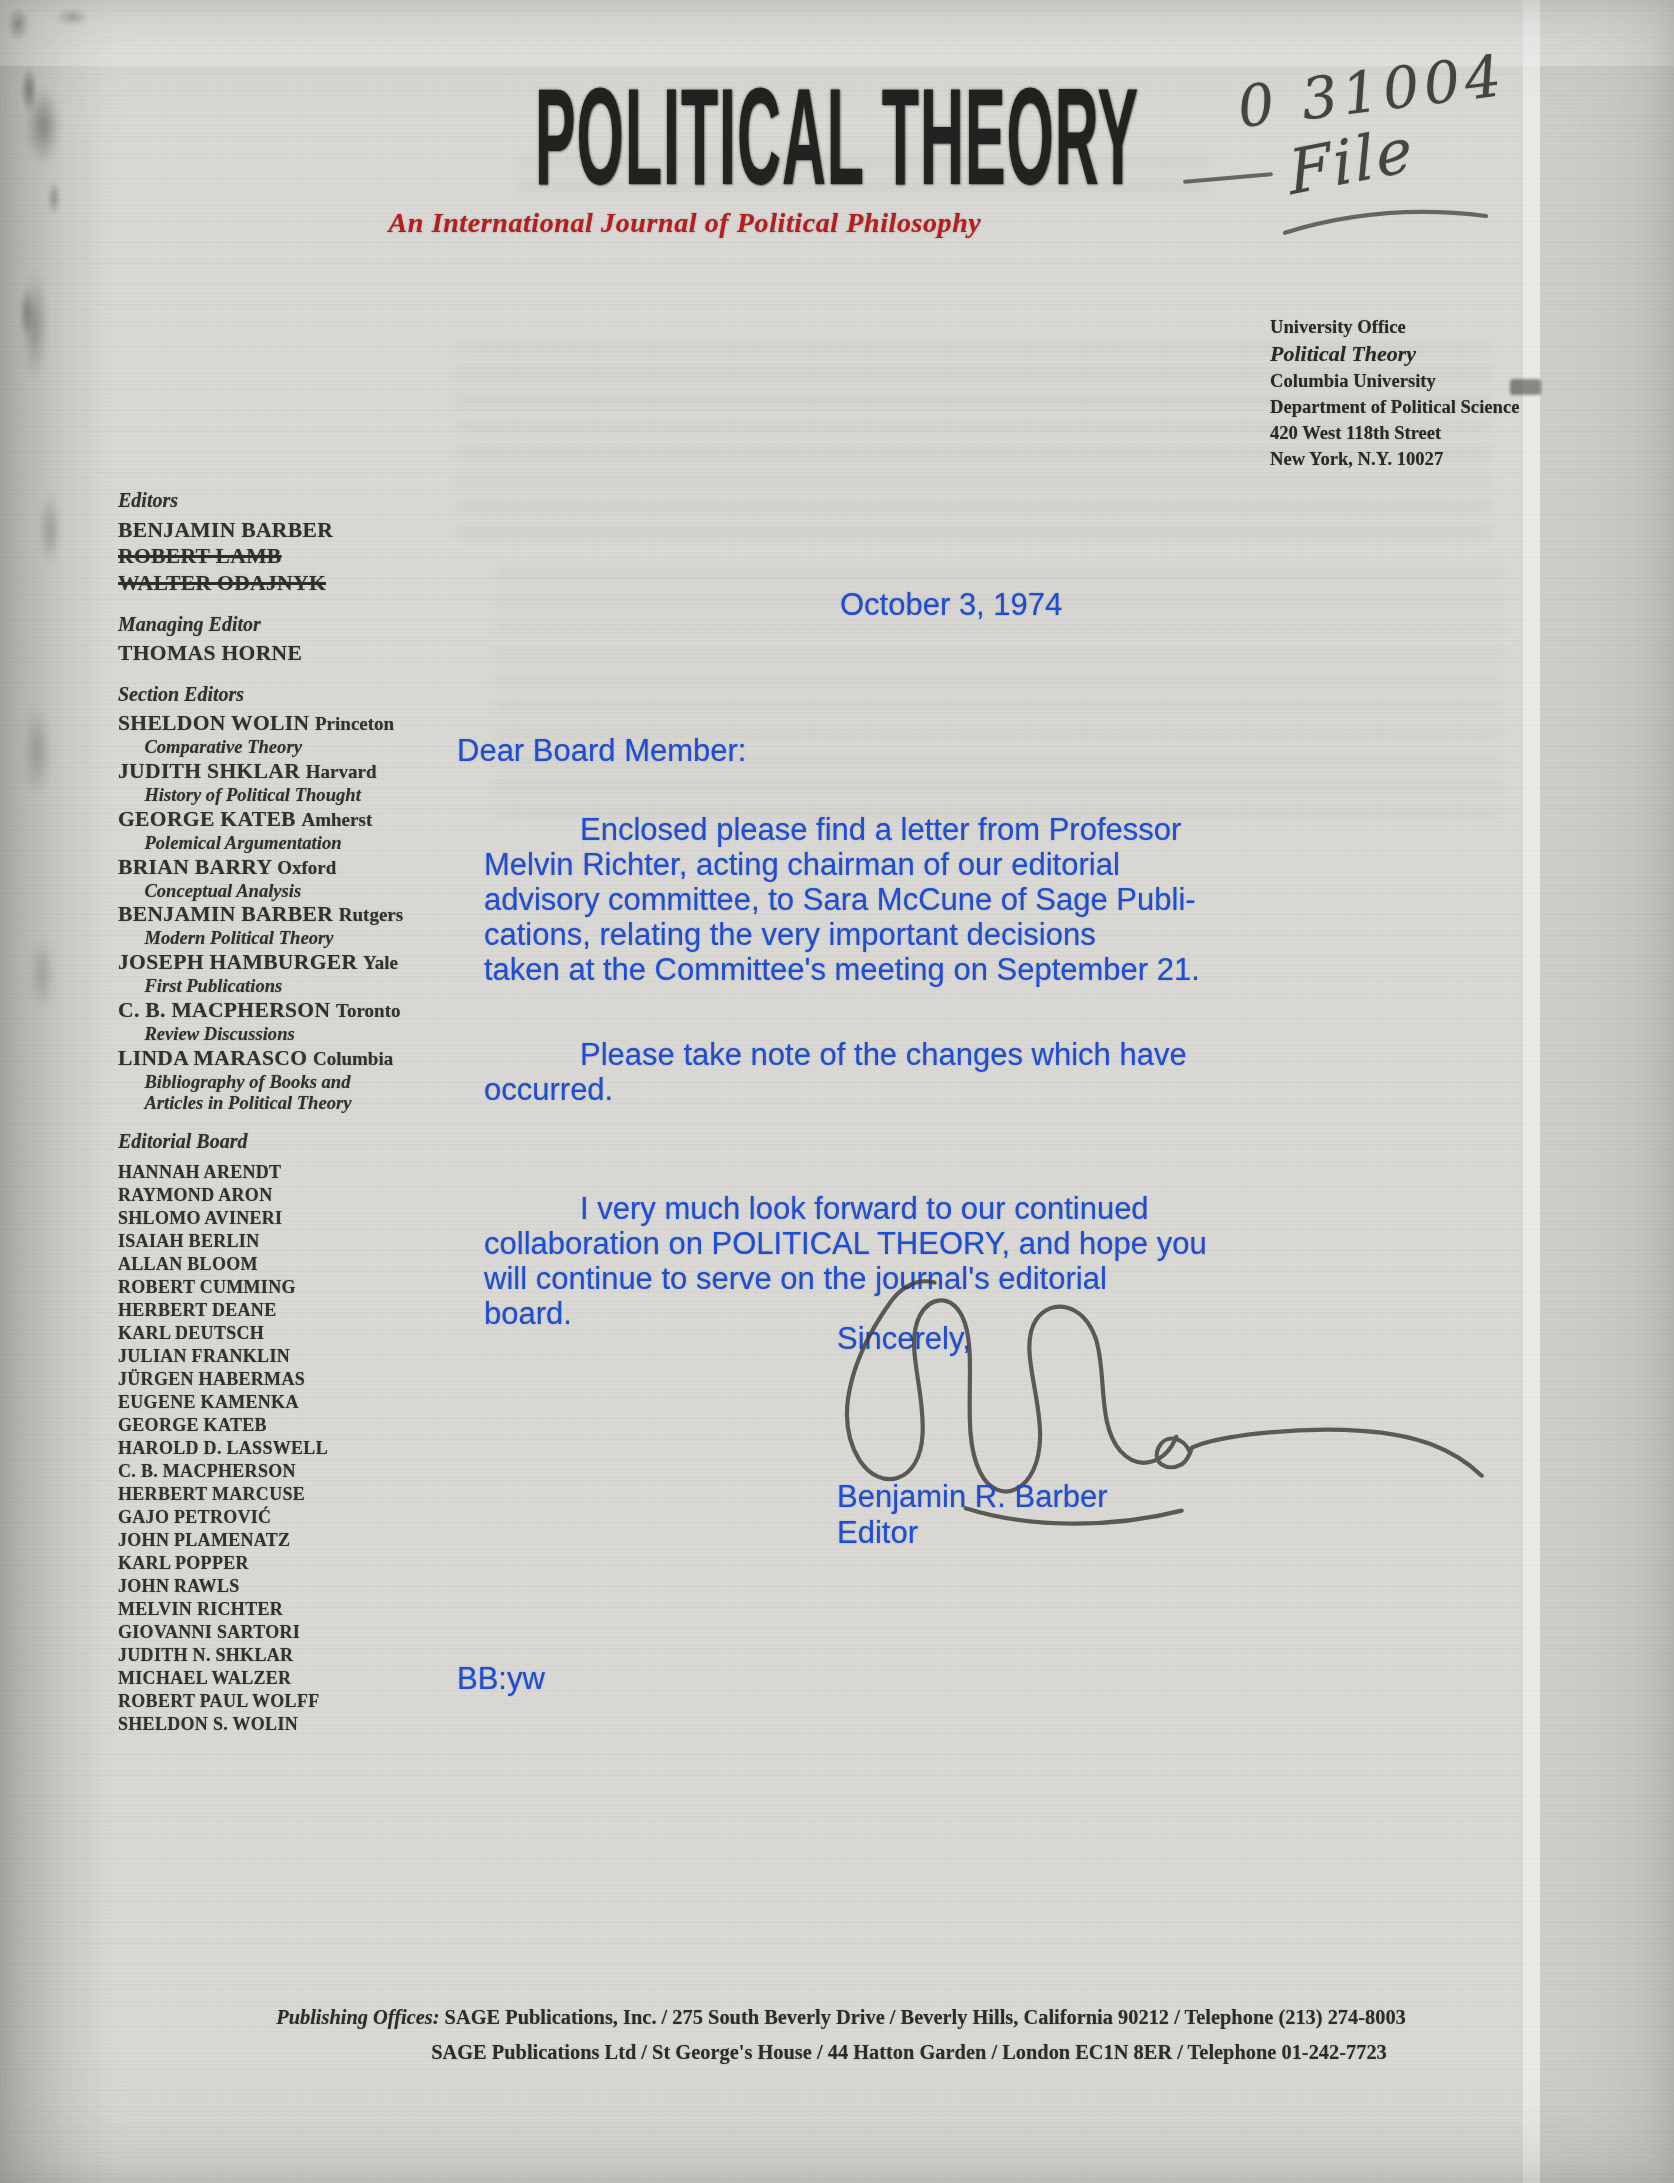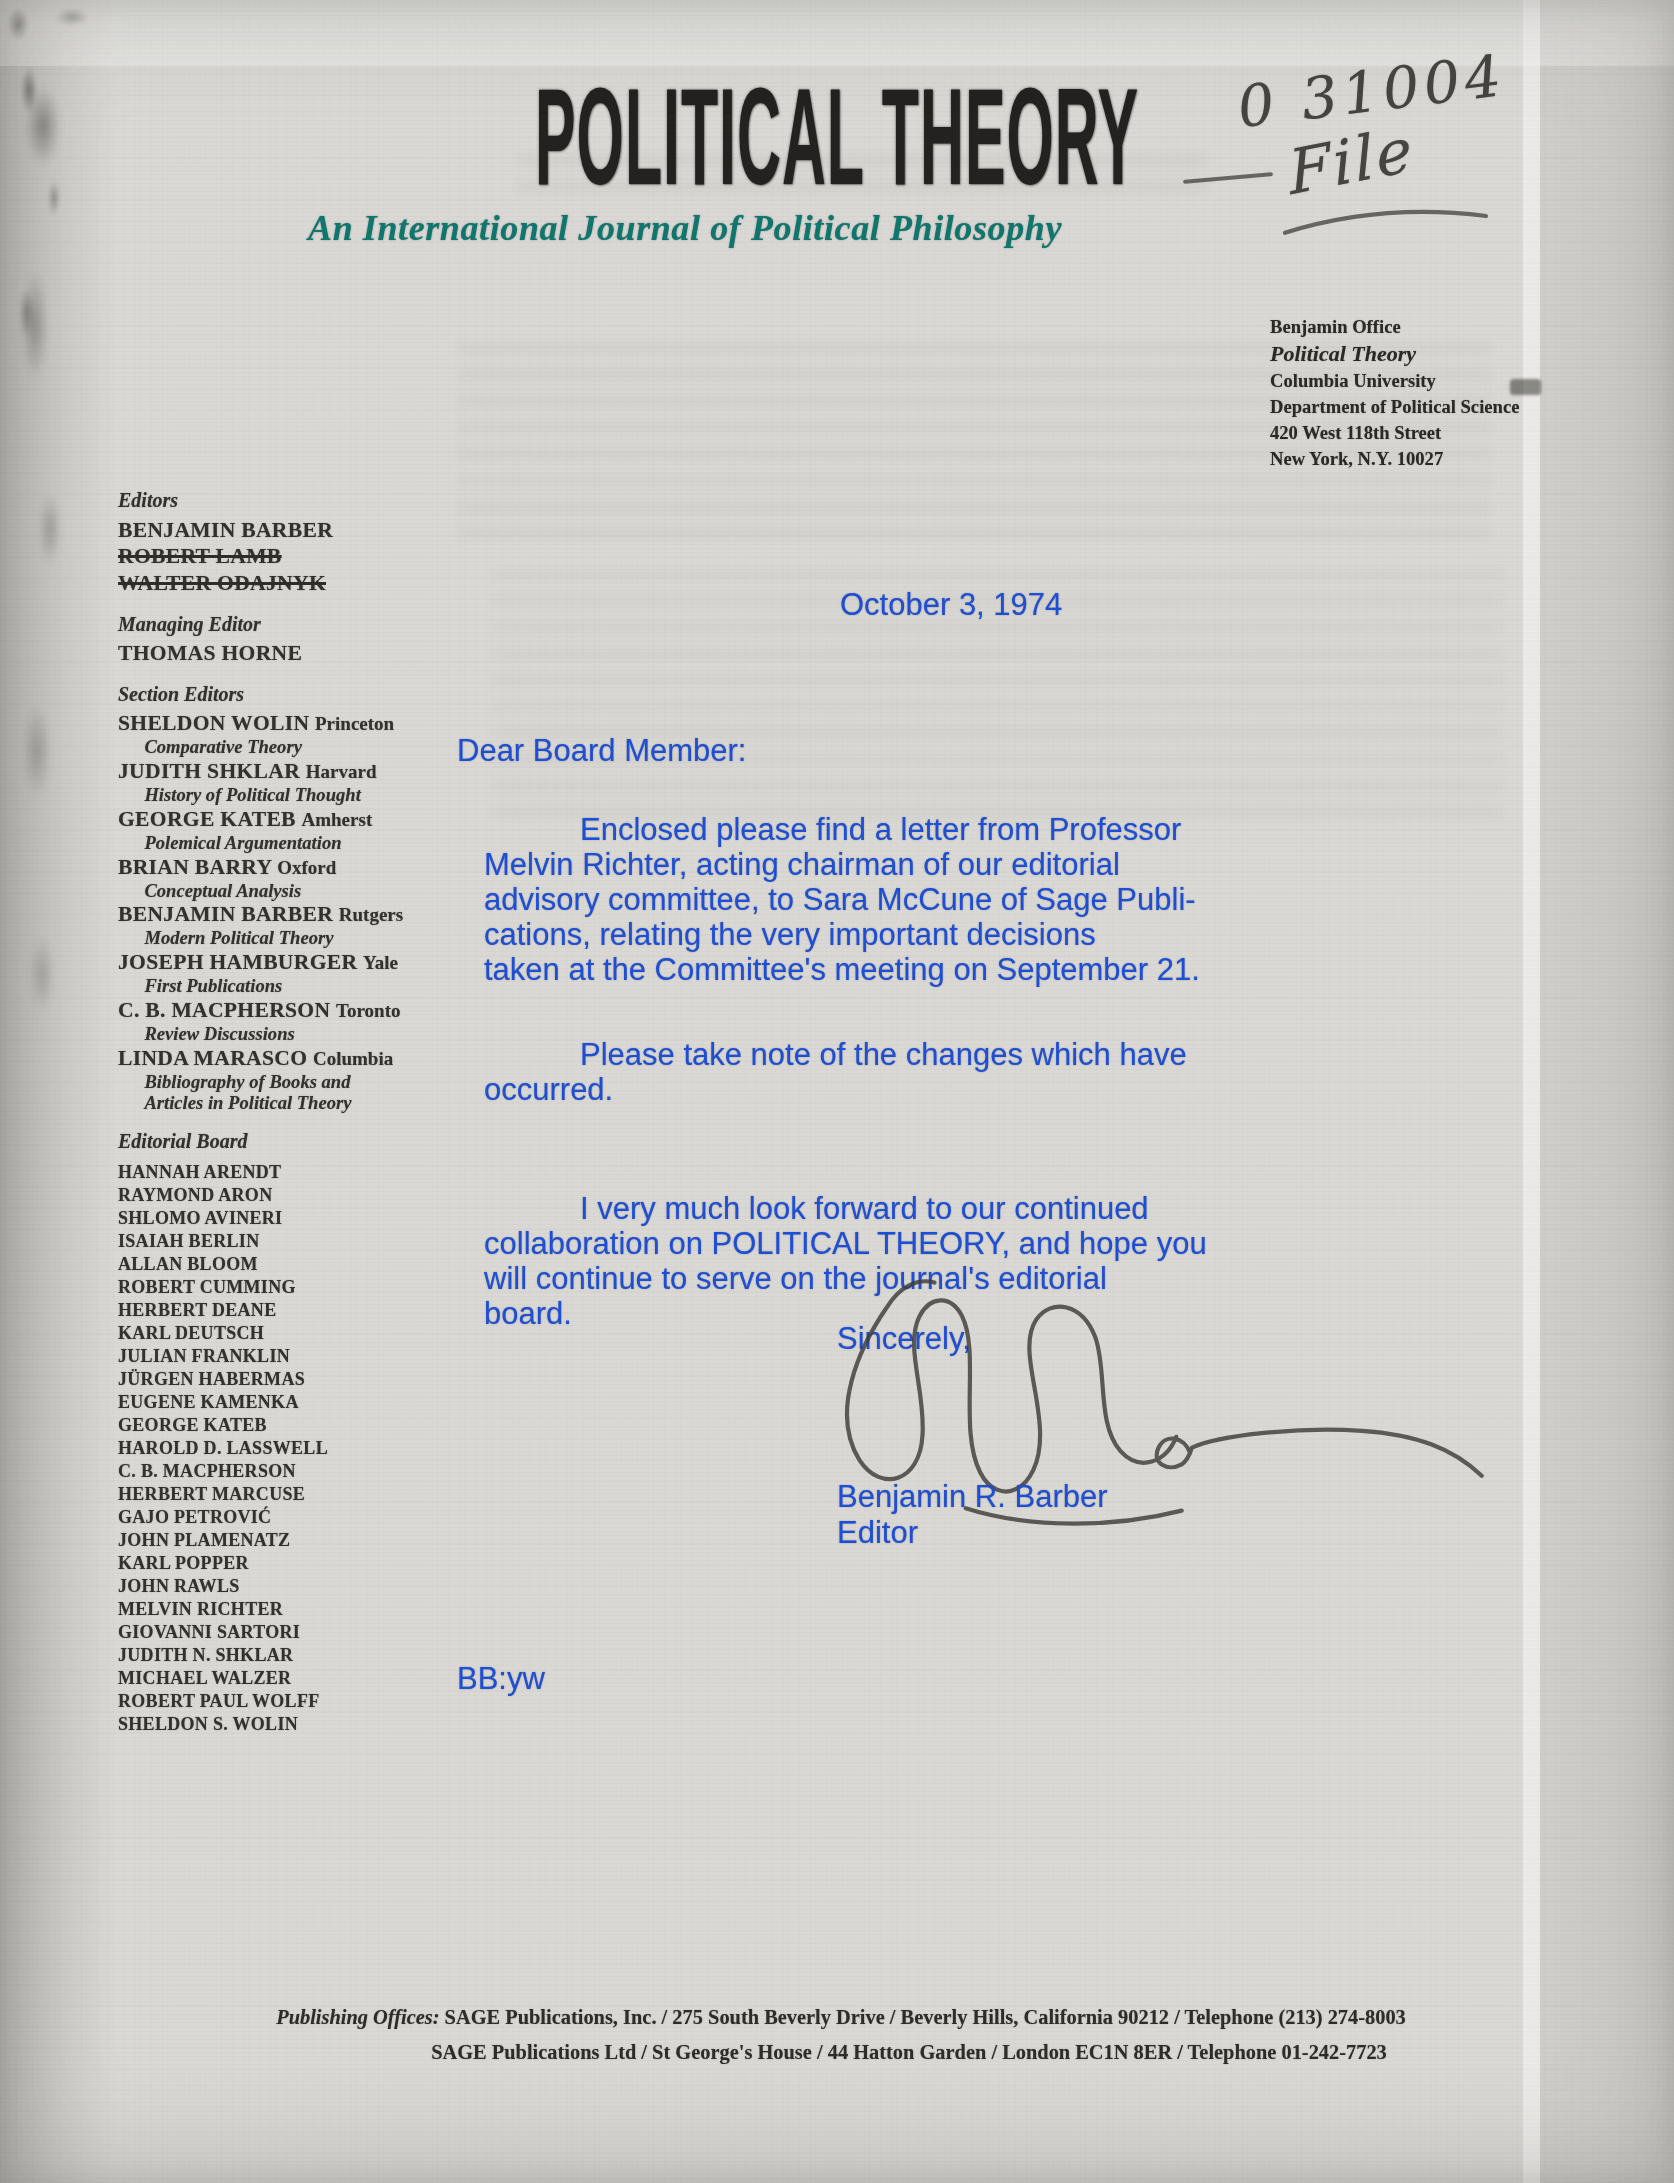--- a/index.html
+++ b/index.html
@@ -57,22 +57,22 @@
   .masthead-title{
     position:absolute;top:67px;left:50%;
     transform:translateX(-50%) scaleX(.44);transform-origin:center;
     font-family:"Liberation Sans","DejaVu Sans",sans-serif;
     font-weight:bold;font-size:138px;line-height:1;letter-spacing:2.4px;
     color:#232220;white-space:nowrap;
     text-shadow:0 0 4.2px rgba(25,25,22,.55), 1.8px 1.2px 2.4px rgba(35,34,30,.35);
   }
   .masthead-sub{
     position:absolute;top:207px;left:0;width:1370px;text-align:center;
-    font-style:italic;font-weight:bold;font-size:36px;letter-spacing:0.6px;
-    color:#0f766e;text-shadow:0 0 1.8px rgba(40,38,34,.45);
+    font-style:italic;font-weight:bold;font-size:28px;letter-spacing:0.6px;
+    color:#b91c1c;text-shadow:0 0 1.8px rgba(40,38,34,.45);
   }
 
   
   .hand{color:#45443f;font-family:"DejaVu Serif","Liberation Serif",serif;font-style:italic;}
   .hand-code{position:absolute;left:1237px;top:58px;font-size:57px;transform:rotate(-7deg);letter-spacing:4.8px;text-shadow:0 0 1.2px rgba(60,58,54,.5);}
   .hand-note{position:absolute;left:1288px;top:125px;font-size:61px;transform:rotate(-11deg) skewX(-6deg);letter-spacing:2.4px;text-shadow:0 0 1.2px rgba(60,58,54,.5);}
   .hand-dash{position:absolute;left:1183px;top:176px;width:90px;height:4.2px;background:#4a4944;border-radius:2.4px;transform:rotate(-5deg);opacity:.8;}
   .hand-underline{position:absolute;left:1279px;top:198px;pointer-events:none;}
 
   
@@ -135,21 +135,21 @@
   <div class="masthead-sub">An International Journal of Political Philosophy</div>
 
   <div class="hand hand-code">0 31004</div>
   <div class="hand hand-note">File</div>
   <div class="hand-dash"></div>
   <svg class="hand-underline" width="216" height="48" viewBox="0 0 360 80">
     <path d="M 10,58 Q 170,8 345,30" fill="none" stroke="#4a4944" stroke-width="7" stroke-linecap="round" opacity=".8"></path>
   </svg>
 
   <div class="ed-office">
-    <div class="eo-head">Benjamin Office</div>
+    <div class="eo-head">University Office</div>
     <div class="eo-journal">Political Theory</div>
     <div>
       <div class="eo-line">Columbia University</div>
         <div class="eo-line">Department of Political Science</div>
         <div class="eo-line">420 West 118th Street</div>
         <div class="eo-line">New York, N.Y. 10027</div>
     </div>
     <div class="eo-smudge"></div>
   </div>
 

